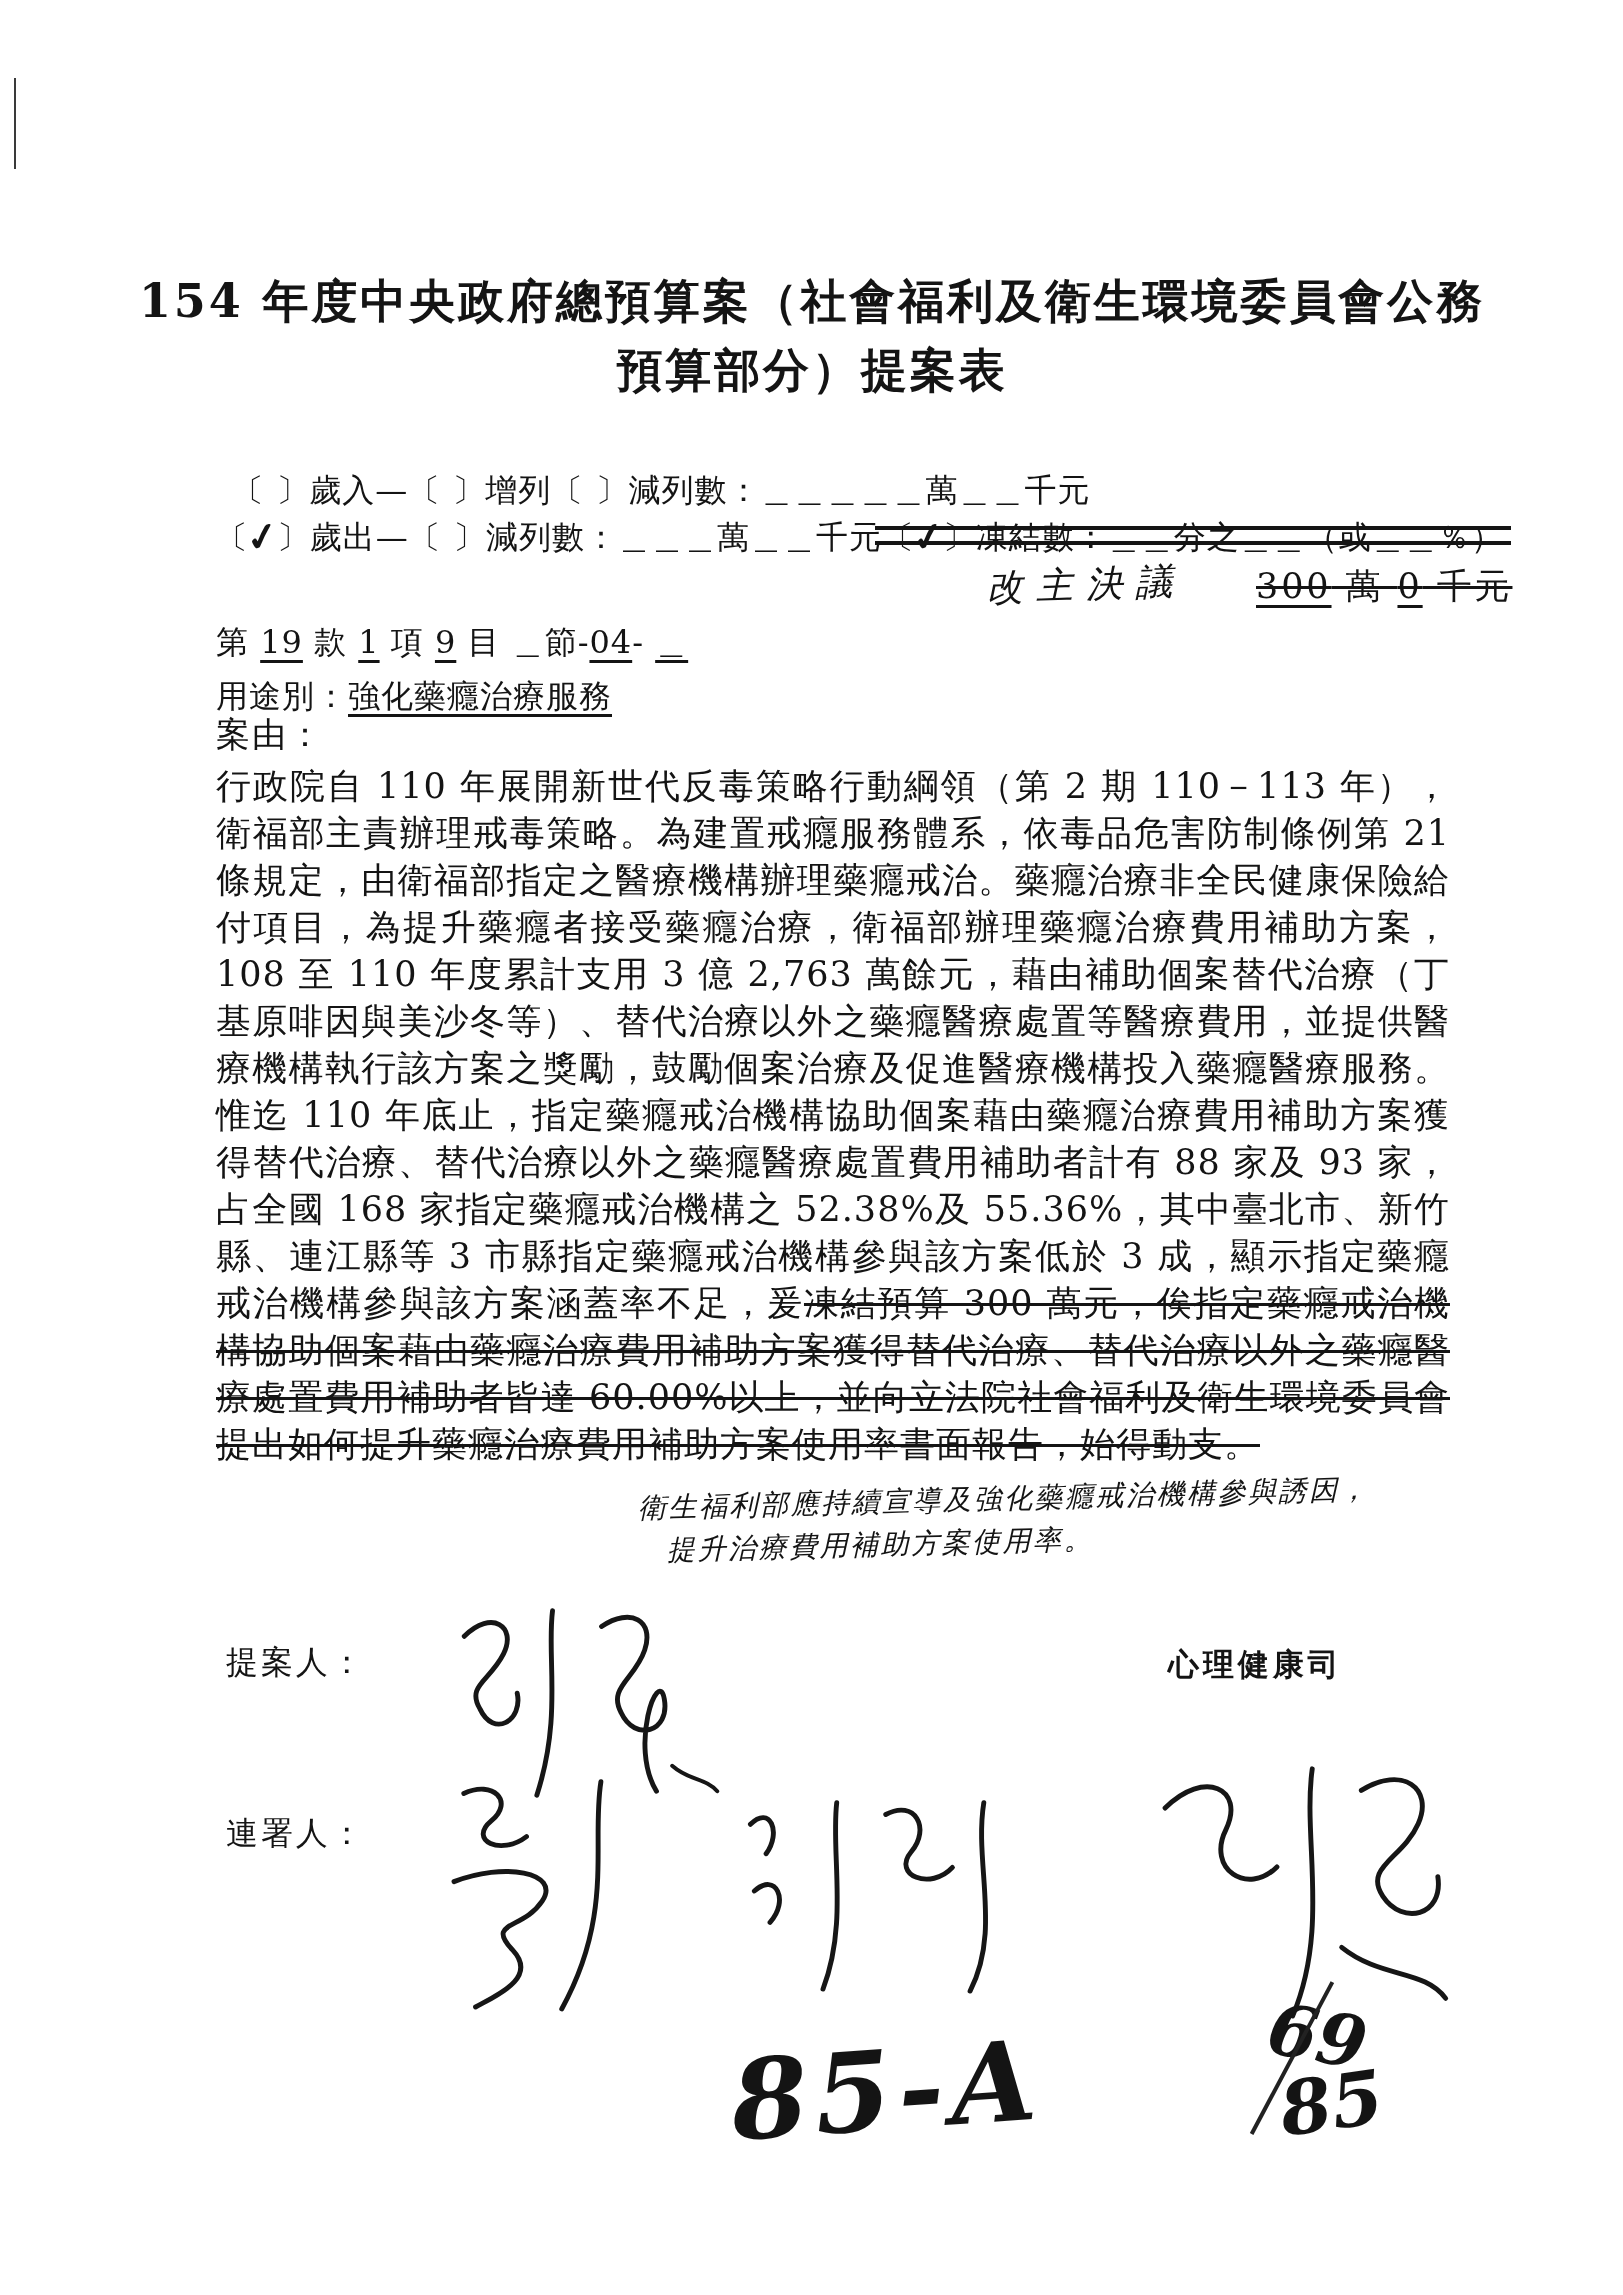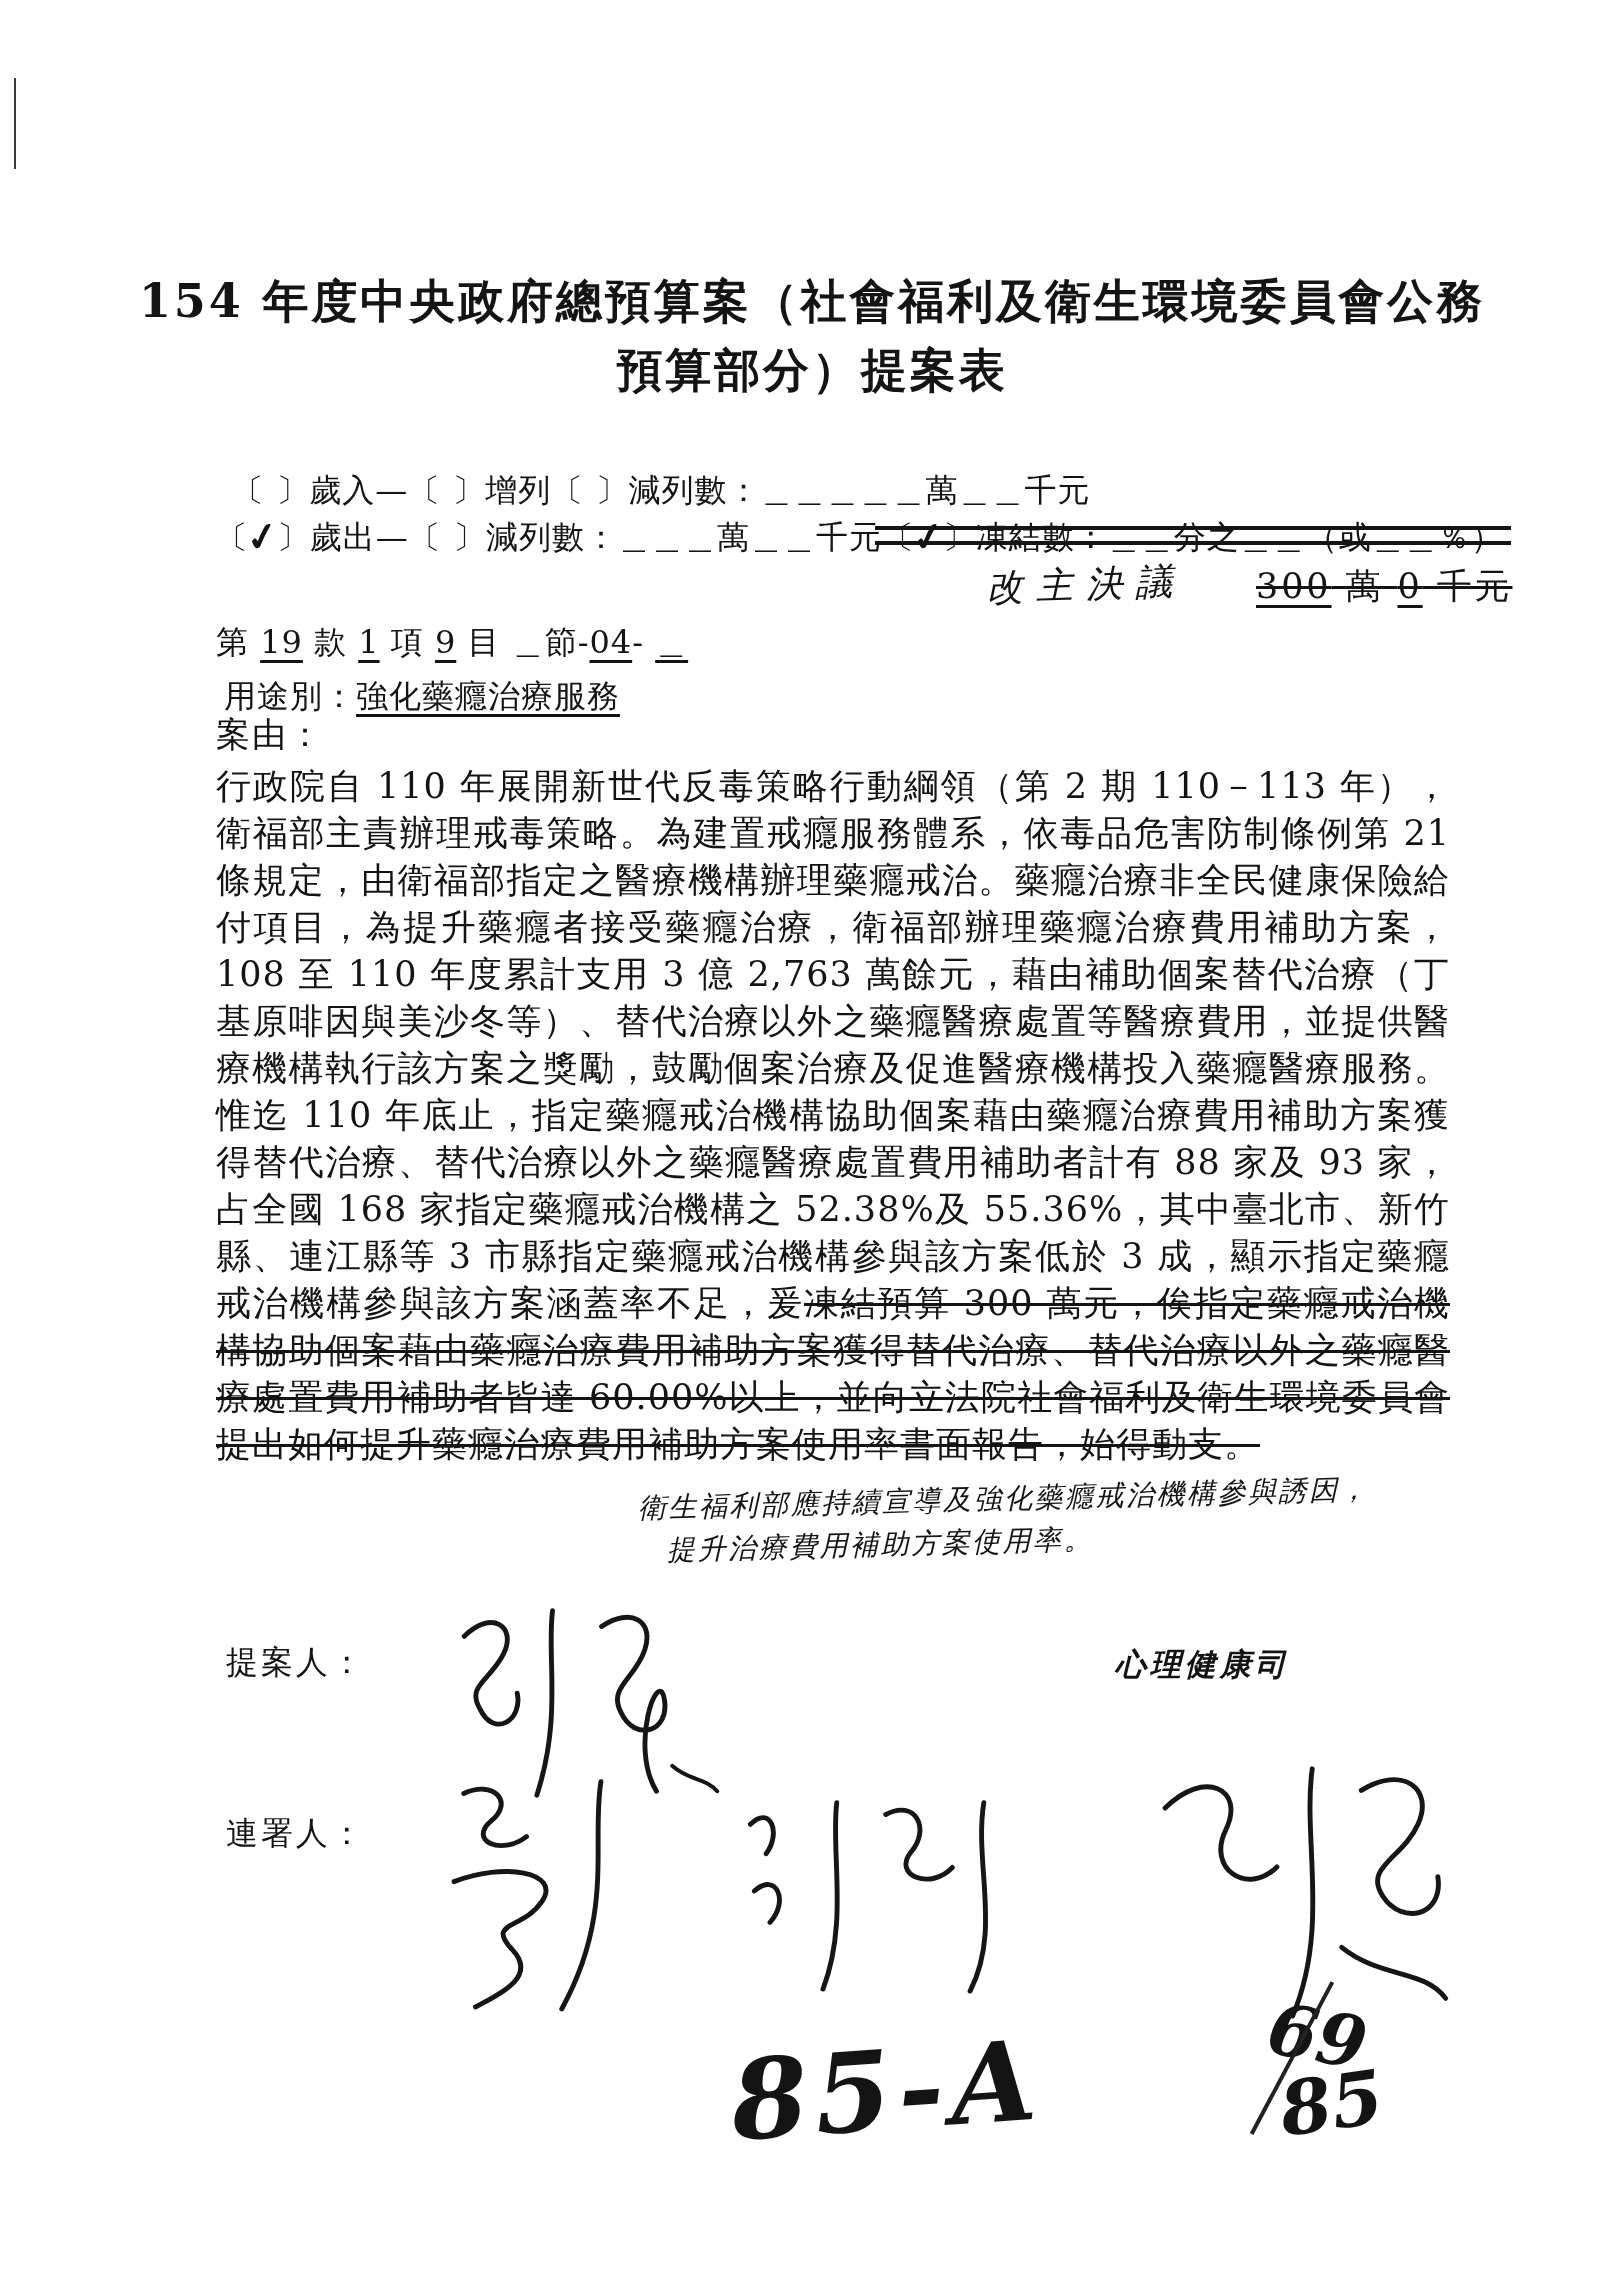--- a/index.html
+++ b/index.html
@@ -17,21 +17,21 @@
   
   .title{left:0;top:267px;width:100%;text-align:center;
     font-size:46px;line-height:69px;font-weight:700;letter-spacing:2.9px;}
   
   .formrow{left:216px;width:1226px;font-size:32px;line-height:47px;letter-spacing:1px;
     display:flex;justify-content:space-between;white-space:nowrap;}
   .rowA{top:418px;}
   .rowB{top:467px;margin-left:16px;}
   .rowC{top:514px;}
   .rowE{top:619px;}
-  .rowF{top:673px;margin-left:8px;}
+  .rowF{top:673px;}
   .u{text-decoration:underline;text-decoration-thickness:2.5px;text-underline-offset:6.9px;}
   .chk{display:inline-block;transform:rotate(-10deg) scale(1.2);font-weight:700;}
   
   .strike2{position:relative;display:inline-block;}
   .strike2::before,.strike2::after{
     content:"";position:absolute;left:-6.9px;right:-6.9px;height:3.4px;background:#151515;}
   .strike2::before{top:26%;}
   .strike2::after{top:58%;}
   .strike1{text-decoration:line-through;text-decoration-thickness:3.4px;}
   
@@ -44,21 +44,21 @@
   .case-body{left:216px;top:763px;width:1234px;
     font-size:35px;line-height:47px;letter-spacing:1px;
     text-align:justify;text-justify:inter-character;}
   .para-strike{text-decoration:line-through;text-decoration-thickness:3.4px;}
   .hand-note{font-size:28px;letter-spacing:2.5px;transform:rotate(-1.5deg);font-style:italic;}
   .note1{left:638px;top:1480px;}
   .note2{left:667px;top:1526px;}
   
   .sig-label{font-size:32px;letter-spacing:2.9px;}
   .lbl-proposer{left:226px;top:1641px;}
-  .lbl-department{left:1115px;top:1644px;font-size:31px;letter-spacing:3.9px;font-weight:600;font-style:italic;}
+  .lbl-department{left:1168px;top:1644px;font-size:31px;letter-spacing:3.9px;font-weight:600;}
   .lbl-cosigner{left:226px;top:1812px;}
   svg.sig{overflow:visible;}
   svg.sig path{fill:none;stroke:#161616;stroke-linecap:round;stroke-linejoin:round;}
   .sig-proposer{left:427px;top:1599px;}
   .sig-co1{left:407px;top:1766px;}
   .sig-co2{left:721px;top:1785px;}
   .sig-co3{left:1118px;top:1751px;}
   
   .mark-code{left:731px;top:2026px;font-size:110px;font-style:italic;letter-spacing:6.9px;
     transform:rotate(-4deg);font-weight:600;}

